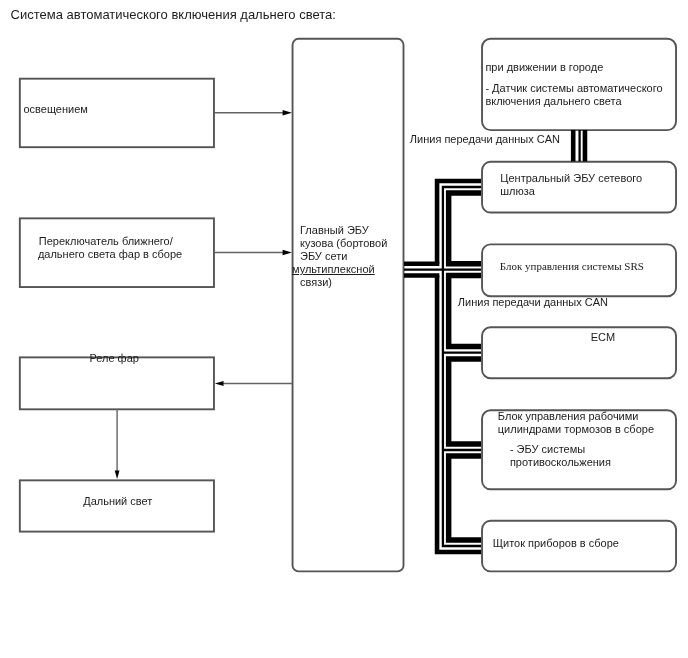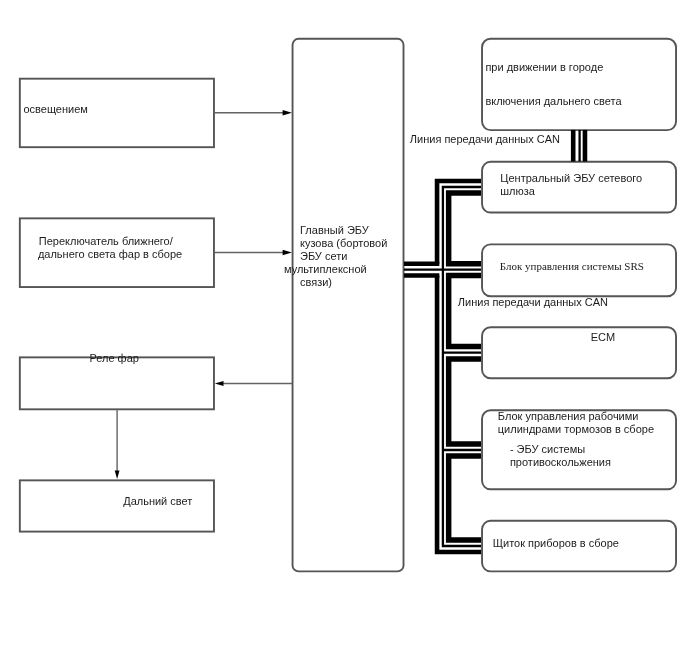--- a/index.html
+++ b/index.html
@@ -60,32 +60,34 @@
       <path d="M 481 358.9 L 448.65 358.9 L 448.65 443.9 L 481 443.9" stroke-width="5.5"></path>
       <path d="M 481 456.1 L 448.65 456.1 L 448.65 540.05 L 481 540.05" stroke-width="5.5"></path>
 
       <path d="M 481 187 L 442.9 187 L 442.9 546 L 481 546" stroke-width="2.3"></path>
       <path d="M 404 269.6 L 481 269.6" stroke-width="2.3"></path>
       <path d="M 442.9 352.65 L 481 352.65" stroke-width="2.3"></path>
       <path d="M 442.9 450 L 481 450" stroke-width="2.3"></path>
     </g>
   </svg>
 
+  <div id="title">Система автоматического включения дальнего света:</div>
 
   <div class="txt" style="left:23.45px;top:104px;">освещением</div>
   <div class="txt" style="left:38.8px;top:236px;">Переключатель ближнего/</div>
   <div class="txt" style="left:37.9px;top:249px;">дальнего света фар в сборе</div>
   <div class="txt" style="left:89.4px;top:353px;">Реле фар</div>
-  <div class="txt" style="left:83.2px;top:496px;margin-left:40px;">Дальний свет</div>
+  <div class="txt" style="left:83.2px;top:496px;">Дальний свет</div>
   <div class="txt" style="left:300.0px;top:225px;">Главный ЭБУ</div>
   <div class="txt" style="left:300.0px;top:238px;">кузова (бортовой</div>
   <div class="txt" style="left:300.0px;top:251px;">ЭБУ сети</div>
-  <div class="txt" style="left:284px;top:264px;">мультиплексной</div>
+  <div class="txt" style="left:292px;top:264px;text-decoration:underline;">мультиплексной</div>
   <div class="txt" style="left:300.0px;top:277px;">связи)</div>
   <div class="txt" style="left:485.4px;top:62px;">при движении в городе</div>
+  <div class="txt" style="left:485.4px;top:83px;">- Датчик системы автоматического</div>
   <div class="txt" style="left:485.4px;top:96px;">включения дальнего света</div>
   <div class="txt" style="left:500.3px;top:173px;text-align:right;">Центральный ЭБУ сетевого</div>
   <div class="txt" style="left:500.3px;top:186px;">шлюза</div>
   <div class="txt" style="left:499.8px;top:261px;font-family:Liberation Serif, serif;">Блок управления системы SRS</div>
   <div class="txt" style="left:562.7px;top:332px;padding-left:28px;">ECM</div>
   <div class="txt" style="left:497.8px;top:411px;">Блок управления рабочими</div>
   <div class="txt" style="left:497.8px;top:424px;">цилиндрами тормозов в сборе</div>
   <div class="txt" style="left:509.9px;top:444px;">- ЭБУ системы</div>
   <div class="txt" style="left:509.9px;top:457px;">противоскольжения</div>
   <div class="txt" style="left:492.7px;top:538px;">Щиток приборов в сборе</div>

